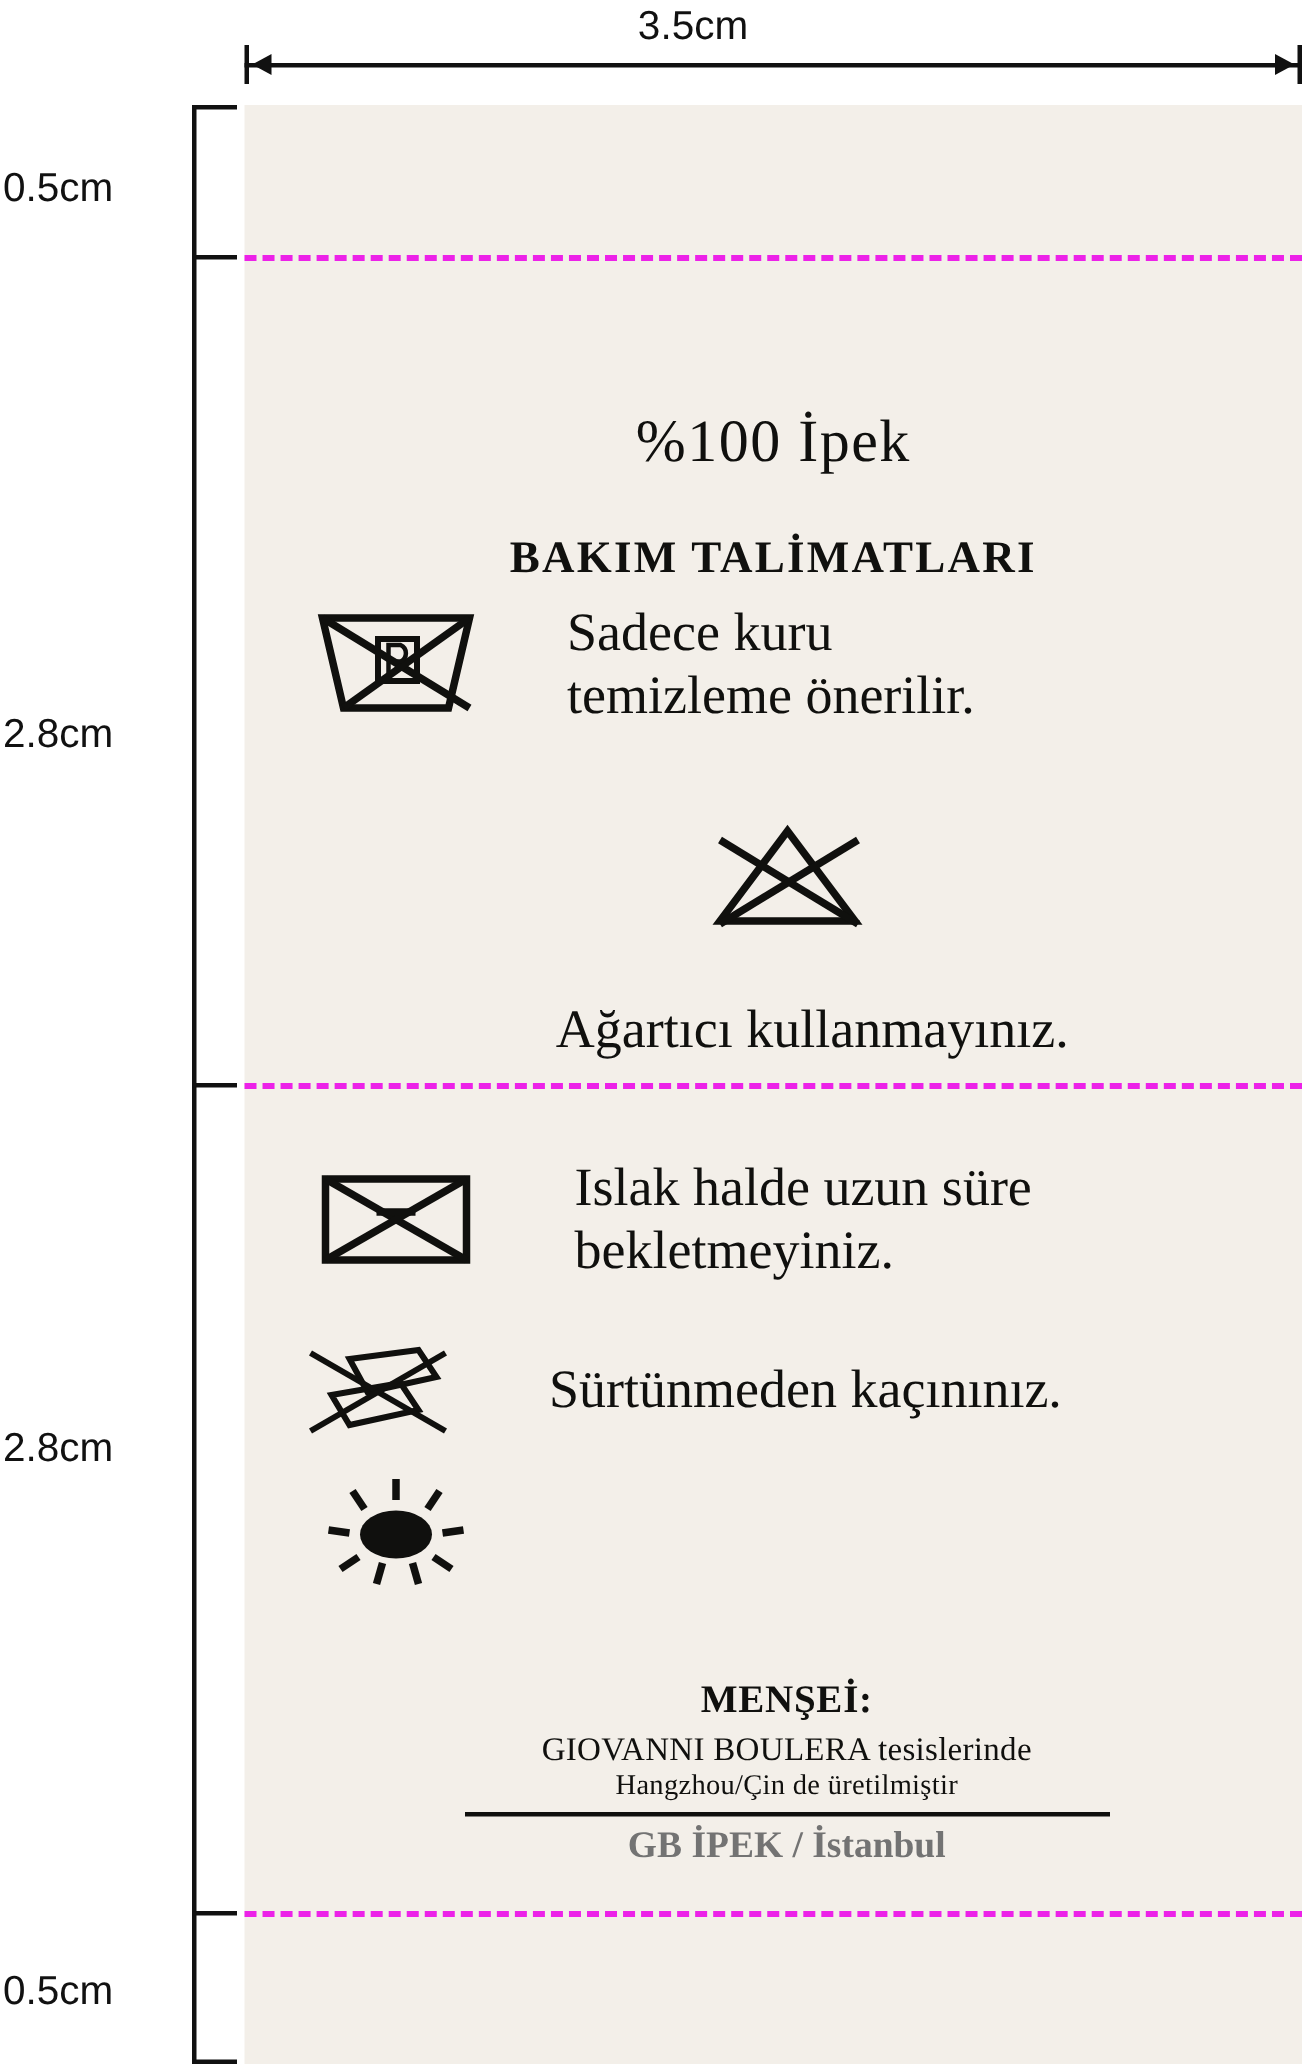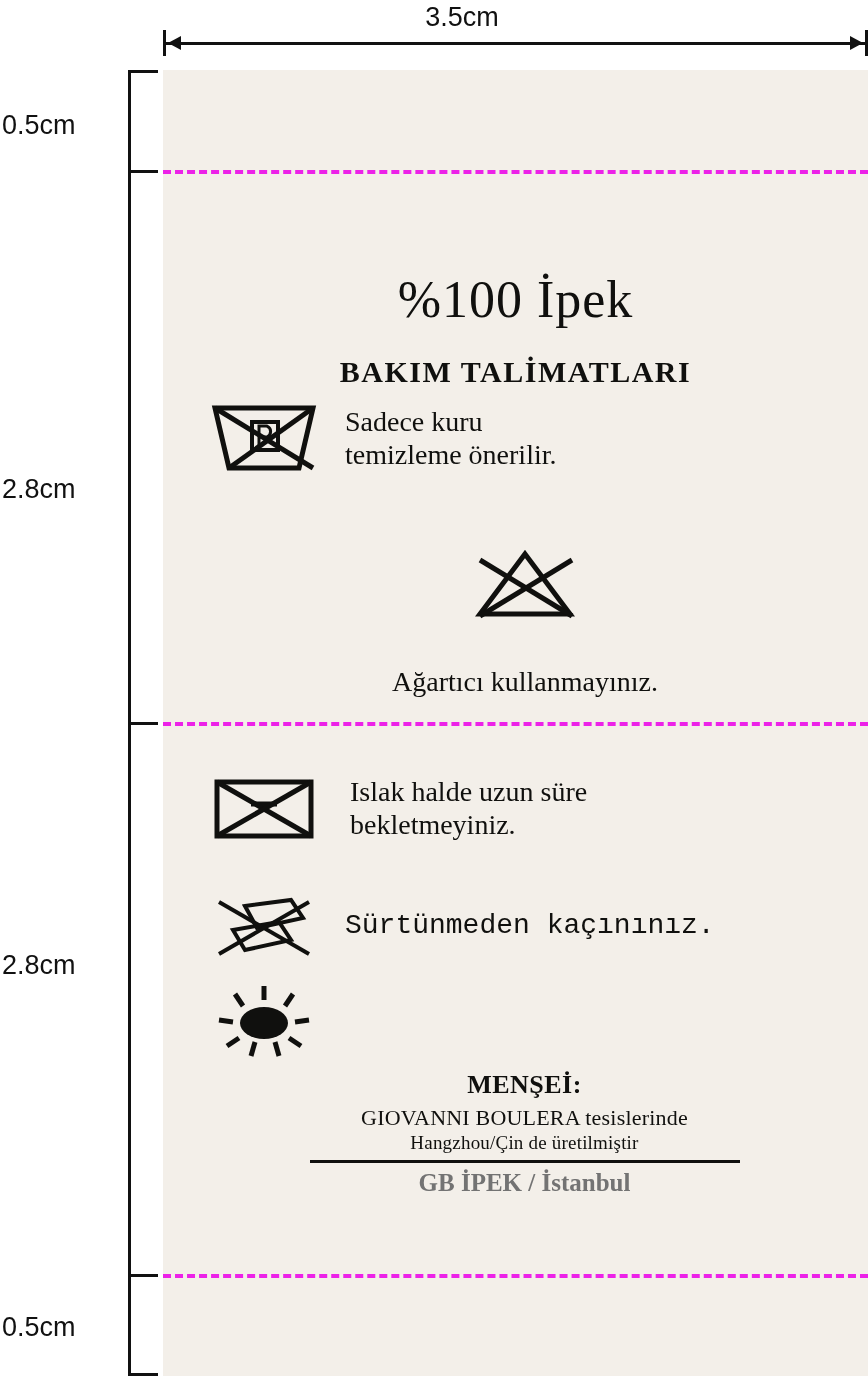--- a/index.html
+++ b/index.html
@@ -70,21 +70,21 @@
     width: 100%;
     height: 0;
     border-top: 4px dashed #ec22e8;
   }
 
   
   .title {
     position: absolute;
     left: 0; right: 0;
     text-align: center;
-    font-size: 52px;
+    font-size: 40px;
     font-weight: 400;
     color: #10100e;
     letter-spacing: 1px;
   }
   .subtitle {
     position: absolute;
     left: 0; right: 0;
     text-align: center;
     font-size: 30px;
     font-weight: 700;
@@ -99,23 +99,24 @@
     gap: 22px;
   }
   .care-icon {
     width: 118px;
     flex: 0 0 118px;
     display: flex;
     align-items: center;
     justify-content: center;
   }
   .care-text {
-    font-size: 28px;
+    font-size: 36px;
     line-height: 1.18;
     color: #10100e;
+    margin-left: 33px;
   }
   .care-text .l2 { display: block; }
 
   .origin-block {
     position: absolute;
     left: 0; right: 0;
     text-align: center;
   }
   .origin-head {
     font-size: 26px;
@@ -215,21 +216,21 @@
         <line x1="106" y1="12" x2="12" y2="66"></line>
         <line x1="46" y1="34" x2="72" y2="34" stroke-width="5"></line>
       </svg>
     </div>
     <div class="care-text">
       <span>Islak halde uzun süre</span>
       <span class="l2">bekletmeyiniz.</span>
     </div>
   </div>
 
-  <div class="care-row" style="left:42px; top:818px; width:640px;font-family:Liberation Mono, monospace;">
+  <div class="care-row" style="left:30px; top:818px; width:640px;">
     <div class="care-icon">
       <svg width="118" height="76" viewBox="0 0 118 76" fill="none" stroke="#10100e" stroke-width="4">
         <path d="M40 18 L86 12 L98 30 L52 40 Z"></path>
         <path d="M28 42 L74 34 L86 52 L40 62 Z"></path>
         <line x1="14" y1="14" x2="104" y2="66"></line>
         <line x1="104" y1="14" x2="14" y2="66"></line>
       </svg>
     </div>
     <div class="care-text">
       <span>Sürtünmeden kaçınınız.</span>
@@ -247,21 +248,21 @@
         <line x1="14" y1="40" x2="28" y2="42"></line>
         <line x1="104" y1="40" x2="90" y2="42"></line>
         <line x1="22" y1="66" x2="34" y2="58"></line>
         <line x1="96" y1="66" x2="84" y2="58"></line>
         <line x1="46" y1="76" x2="50" y2="62"></line>
         <line x1="74" y1="76" x2="70" y2="62"></line>
       </svg>
     </div>
   </div>
 
-  <div class="origin-block" style="top:1000px;padding-left:18px;">
+  <div class="origin-block" style="top:1048px;padding-left:18px;">
     <div class="origin-head">MENŞEİ:</div>
     <div class="origin-line">GIOVANNI BOULERA tesislerinde</div>
     <div class="origin-line small">Hangzhou/Çin de üretilmiştir</div>
     <div class="origin-sep"></div>
     <div class="origin-brand">GB İPEK / İstanbul</div>
   </div>
 
 </div>
 
 </body></html>

